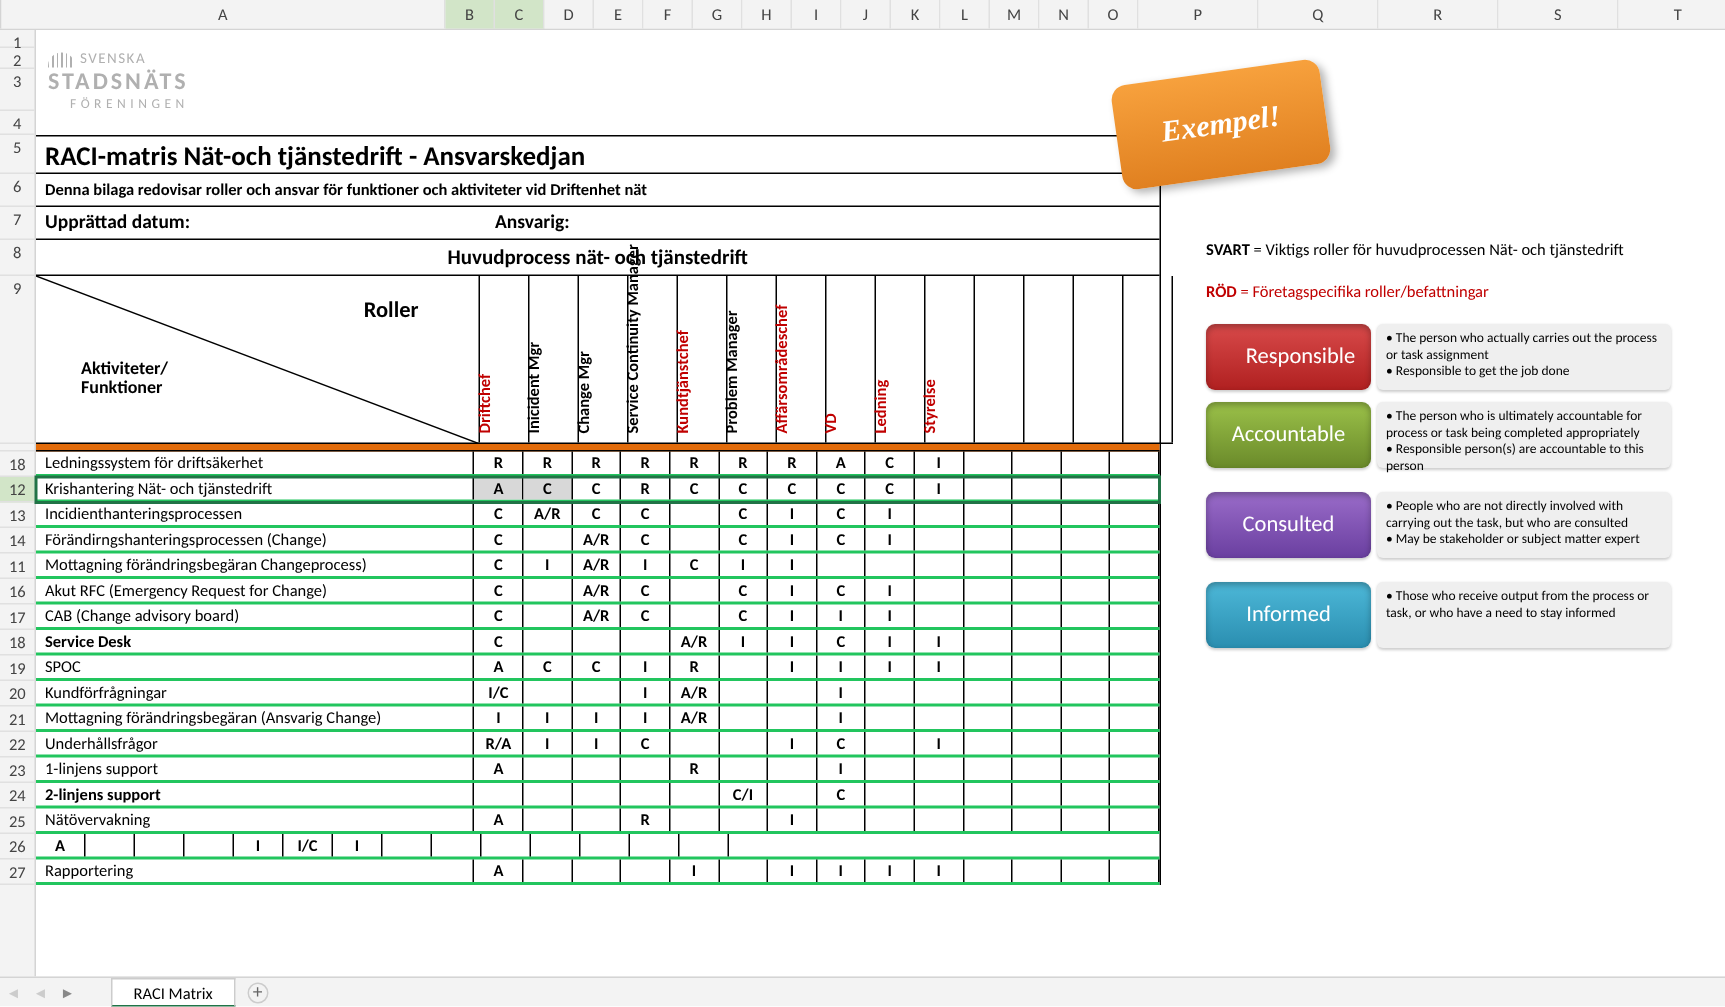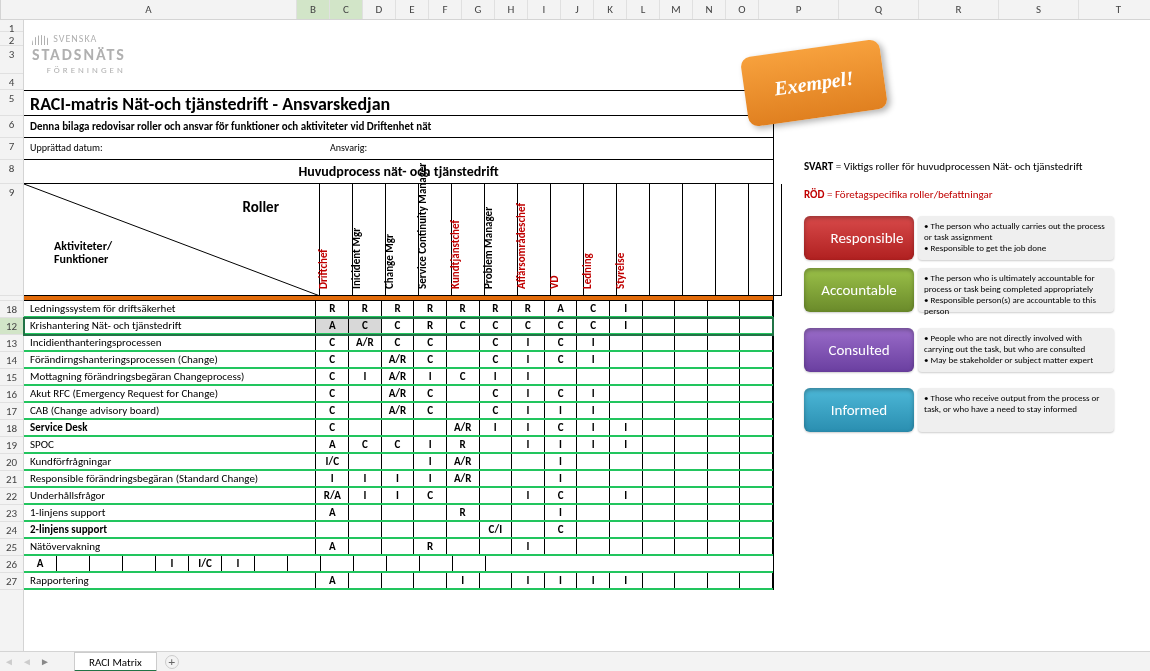--- a/index.html
+++ b/index.html
@@ -31,21 +31,21 @@
   .sheet { position: relative; flex: 1; background: #fff; }
   
   
   .logo { position: absolute; left: 8px; top: 12px; color: #b0b0b0; font-size: 10px; letter-spacing: 1px; }
   .logo-main { font-size: 16px; font-weight: bold; letter-spacing: 2px; }
   .logo-sun { display: inline-block; width: 18px; height: 10px; background: repeating-linear-gradient(90deg, #b0b0b0 0 1px, transparent 1px 3px); border-radius: 10px 10px 0 0; vertical-align: bottom; }
 
   
   .title-row { position: absolute; left: 0; top: 70px; width: 749px; height: 26px; border-top: 1px solid #000; border-bottom: 1px solid #000; padding-left: 6px; font-size: 18px; font-weight: bold; line-height: 26px; }
   .desc-row { position: absolute; left: 0; top: 96px; width: 749px; padding: 4px 6px; font-size: 11px; font-weight: bold; border-bottom: 1px solid #000; }
-  .meta-row { position: absolute; left: 0; top: 118px; width: 749px; height: 22px; border-bottom: 1px solid #000; font-size: 10px; font-weight: normal; }
+  .meta-row { position: absolute; left: 0; top: 118px; width: 749px; height: 22px; border-bottom: 1px solid #000; font-size: 13px; font-weight: bold; }
   .meta-row span:first-child { position: absolute; left: 6px; top: 3px; }
   .meta-row span:last-child { position: absolute; left: 306px; top: 3px; }
   .hp-row { position: absolute; left: 0; top: 140px; width: 749px; height: 24px; text-align: center; font-weight: bold; font-size: 14px; border-bottom: 1px solid #000; line-height: 24px; }
 
   
   .header-grid { position: absolute; left: 0; top: 164px; height: 112px; display: flex; border-bottom: 1px solid #000; }
   .roles-corner { width: 296px; border-right: 1px solid #000; position: relative; }
   .roles-corner .roller { position: absolute; right: 40px; top: 14px; font-weight: bold; font-size: 15px; }
   .roles-corner .akt { position: absolute; left: 30px; top: 56px; font-weight: bold; font-size: 12px; line-height: 13px; }
   .roles-corner svg { position: absolute; left: 0; top: 0; }
@@ -128,21 +128,21 @@
       <div class="rh rh-5">5</div>
       <div class="rh rh-6">6</div>
       <div class="rh rh-7">7</div>
       <div class="rh rh-8">8</div>
       <div class="rh rh-9">9</div>
       <div class="rh rh-10"></div>
       <div class="rh ">18</div>
       <div class="rh  sel">12</div>
       <div class="rh ">13</div>
       <div class="rh ">14</div>
-      <div class="rh ">15</div>
+      <div class="rh ">11</div>
       <div class="rh ">16</div>
       <div class="rh ">17</div>
       <div class="rh ">18</div>
       <div class="rh ">19</div>
       <div class="rh ">20</div>
       <div class="rh ">21</div>
       <div class="rh ">22</div>
       <div class="rh ">23</div>
       <div class="rh ">24</div>
       <div class="rh ">25</div>
@@ -381,21 +381,21 @@
           <div class="dcell"></div>
           <div class="dcell">I</div>
           <div class="dcell"></div>
           <div class="dcell"></div>
           <div class="dcell"></div>
           <div class="dcell"></div>
           <div class="dcell"></div>
           <div class="dcell"></div>
         </div>
         <div class="drow">
-          <div class="dcell-label">Responsible förändringsbegäran (Standard Change)</div>
+          <div class="dcell-label">Mottagning förändringsbegäran (Ansvarig Change)</div>
           <div class="dcell">I</div>
           <div class="dcell">I</div>
           <div class="dcell">I</div>
           <div class="dcell">I</div>
           <div class="dcell">A/R</div>
           <div class="dcell"></div>
           <div class="dcell"></div>
           <div class="dcell">I</div>
           <div class="dcell"></div>
           <div class="dcell"></div>

